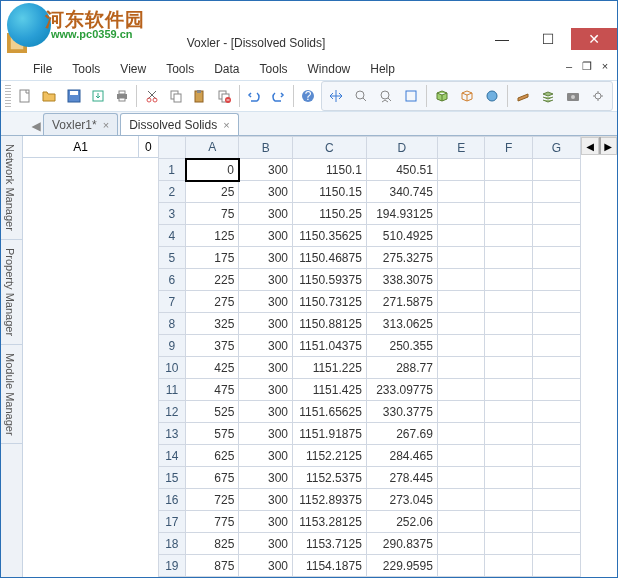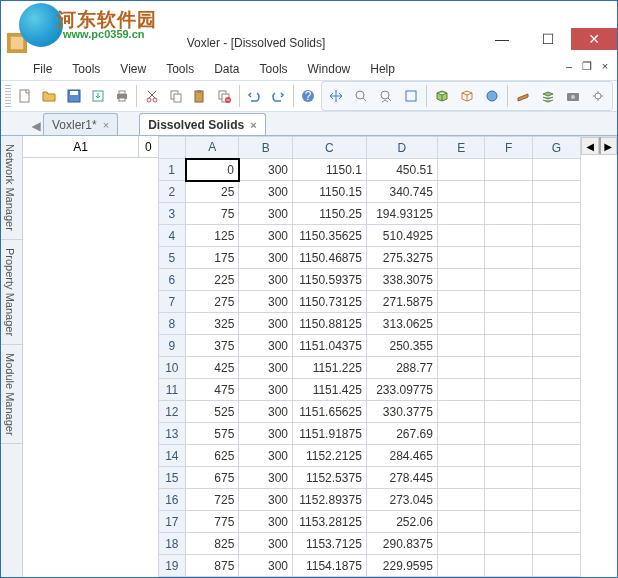--- a/index.html
+++ b/index.html
@@ -5,38 +5,38 @@
 *{box-sizing:border-box;margin:0;padding:0;font-family:"Segoe UI",Tahoma,sans-serif;font-size:12px;}
 body{width:618px;height:578px;background:#fff;overflow:hidden;border:1px solid #2a6fb5;position:relative;}
 .titlebar{height:30px;background:#fff;display:flex;align-items:center;padding:0;margin-top:27px;}
 .title-icon{width:20px;height:20px;margin:0 6px;display:flex;align-items:center;justify-content:center;}
 .title-text{flex:1;text-align:center;color:#333;font-size:12px;}
 .winbtns{display:flex;height:30px;}
 .winbtn{width:46px;height:22px;display:flex;align-items:center;justify-content:center;color:#333;font-size:14px;}
 .winbtn.min{background:#fff;}
 .winbtn.max{background:#fff;}
 .winbtn.close{background:#c75050;color:#fff;width:46px;}
-.watermark{position:absolute;top:2px;left:18px;z-index:10;width:200px;height:50px;pointer-events:none;text-decoration:underline;}
+.watermark{position:absolute;top:2px;left:6px;z-index:10;width:200px;height:50px;pointer-events:none;text-decoration:underline;}
 .wm-logo{position:absolute;top:0;left:0;width:44px;height:44px;border-radius:50%;background:radial-gradient(circle at 35% 35%,#5bcce8 0%,#2a9fd6 50%,#0a7fb5 100%);}
 .wm-text{position:absolute;top:4px;left:38px;font-size:19px;font-weight:bold;color:#b8621c;font-family:"SimHei","Microsoft YaHei",sans-serif;letter-spacing:1px;}
 .wm-url{position:absolute;top:25px;left:44px;font-size:11px;font-weight:bold;color:#2a9d3a;font-family:Arial,sans-serif;}
 .menubar{height:22px;background:#fff;display:flex;align-items:center;padding-left:22px;position:relative;}
 .menu-item{padding:3px 10px;color:#333;cursor:pointer;}
 .mdi-btns{position:absolute;right:4px;top:0;display:flex;gap:2px;}
 .mdi-btn{width:16px;height:16px;display:flex;align-items:center;justify-content:center;font-size:11px;color:#333;border:1px solid transparent;}
 .toolbar{height:32px;background:#fff;border-top:1px solid #d6e3ef;border-bottom:1px solid #d6e3ef;display:flex;align-items:center;padding:0 4px;gap:1px;}
 .tb-grip{width:6px;height:22px;background:repeating-linear-gradient(to bottom,#bbb 0,#bbb 1px,transparent 1px,transparent 3px);margin-right:2px;}
 .tb-btn{width:24px;height:24px;display:flex;align-items:center;justify-content:center;border:1px solid transparent;border-radius:2px;cursor:pointer;}
 .tb-btn svg{width:16px;height:16px;}
 .tb-sep{width:1px;height:22px;background:#ccc;margin:0 2px;}
 .tb-right{margin-left:auto;display:flex;align-items:center;gap:1px;background:#f4f7fb;border:1px solid #d0dae5;border-radius:3px;padding:2px;}
 .tabstrip{height:24px;background:#f0f4f9;display:flex;align-items:flex-end;padding-left:28px;border-bottom:1px solid #9eb6ce;}
 .tab-scroll{width:14px;height:18px;display:flex;align-items:center;justify-content:center;color:#888;}
 .tab{height:22px;padding:0 8px;display:flex;align-items:center;gap:4px;background:#e8eef5;border:1px solid #9eb6ce;border-bottom:none;border-radius:3px 3px 0 0;margin-right:2px;color:#555;cursor:pointer;}
-.tab.active{background:#fff;font-weight:bold;color:#333;margin-left:19px;}
+.tab.active{background:#fff;font-weight:normal;color:#333;}
 .tab-close{color:#888;font-size:11px;margin-left:2px;}
 .body-row{display:flex;height:470px;}
 .side-tabs{width:22px;background:#eef2f7;border-right:1px solid #c8d4e3;display:flex;flex-direction:column;}
 .side-tab{writing-mode:vertical-lr;padding:8px 3px;color:#555;border-bottom:1px solid #c8d4e3;cursor:pointer;font-size:11px;text-align:center;}
 .grid-wrap{flex:1;display:flex;background:#fff;}
 .cell-ref{height:22px;display:flex;border-bottom:1px solid #c8d4e3;}
 .ref-name{width:116px;border-right:1px solid #c8d4e3;padding:2px 6px;display:flex;align-items:center;justify-content:center;background:#fff;}
 .ref-val{flex:1;padding:2px 6px;display:flex;align-items:center;background:#fff;}
 .grid-scroll{flex:1;overflow:auto;position:relative;}
 table.grid{border-collapse:collapse;width:100%;}

